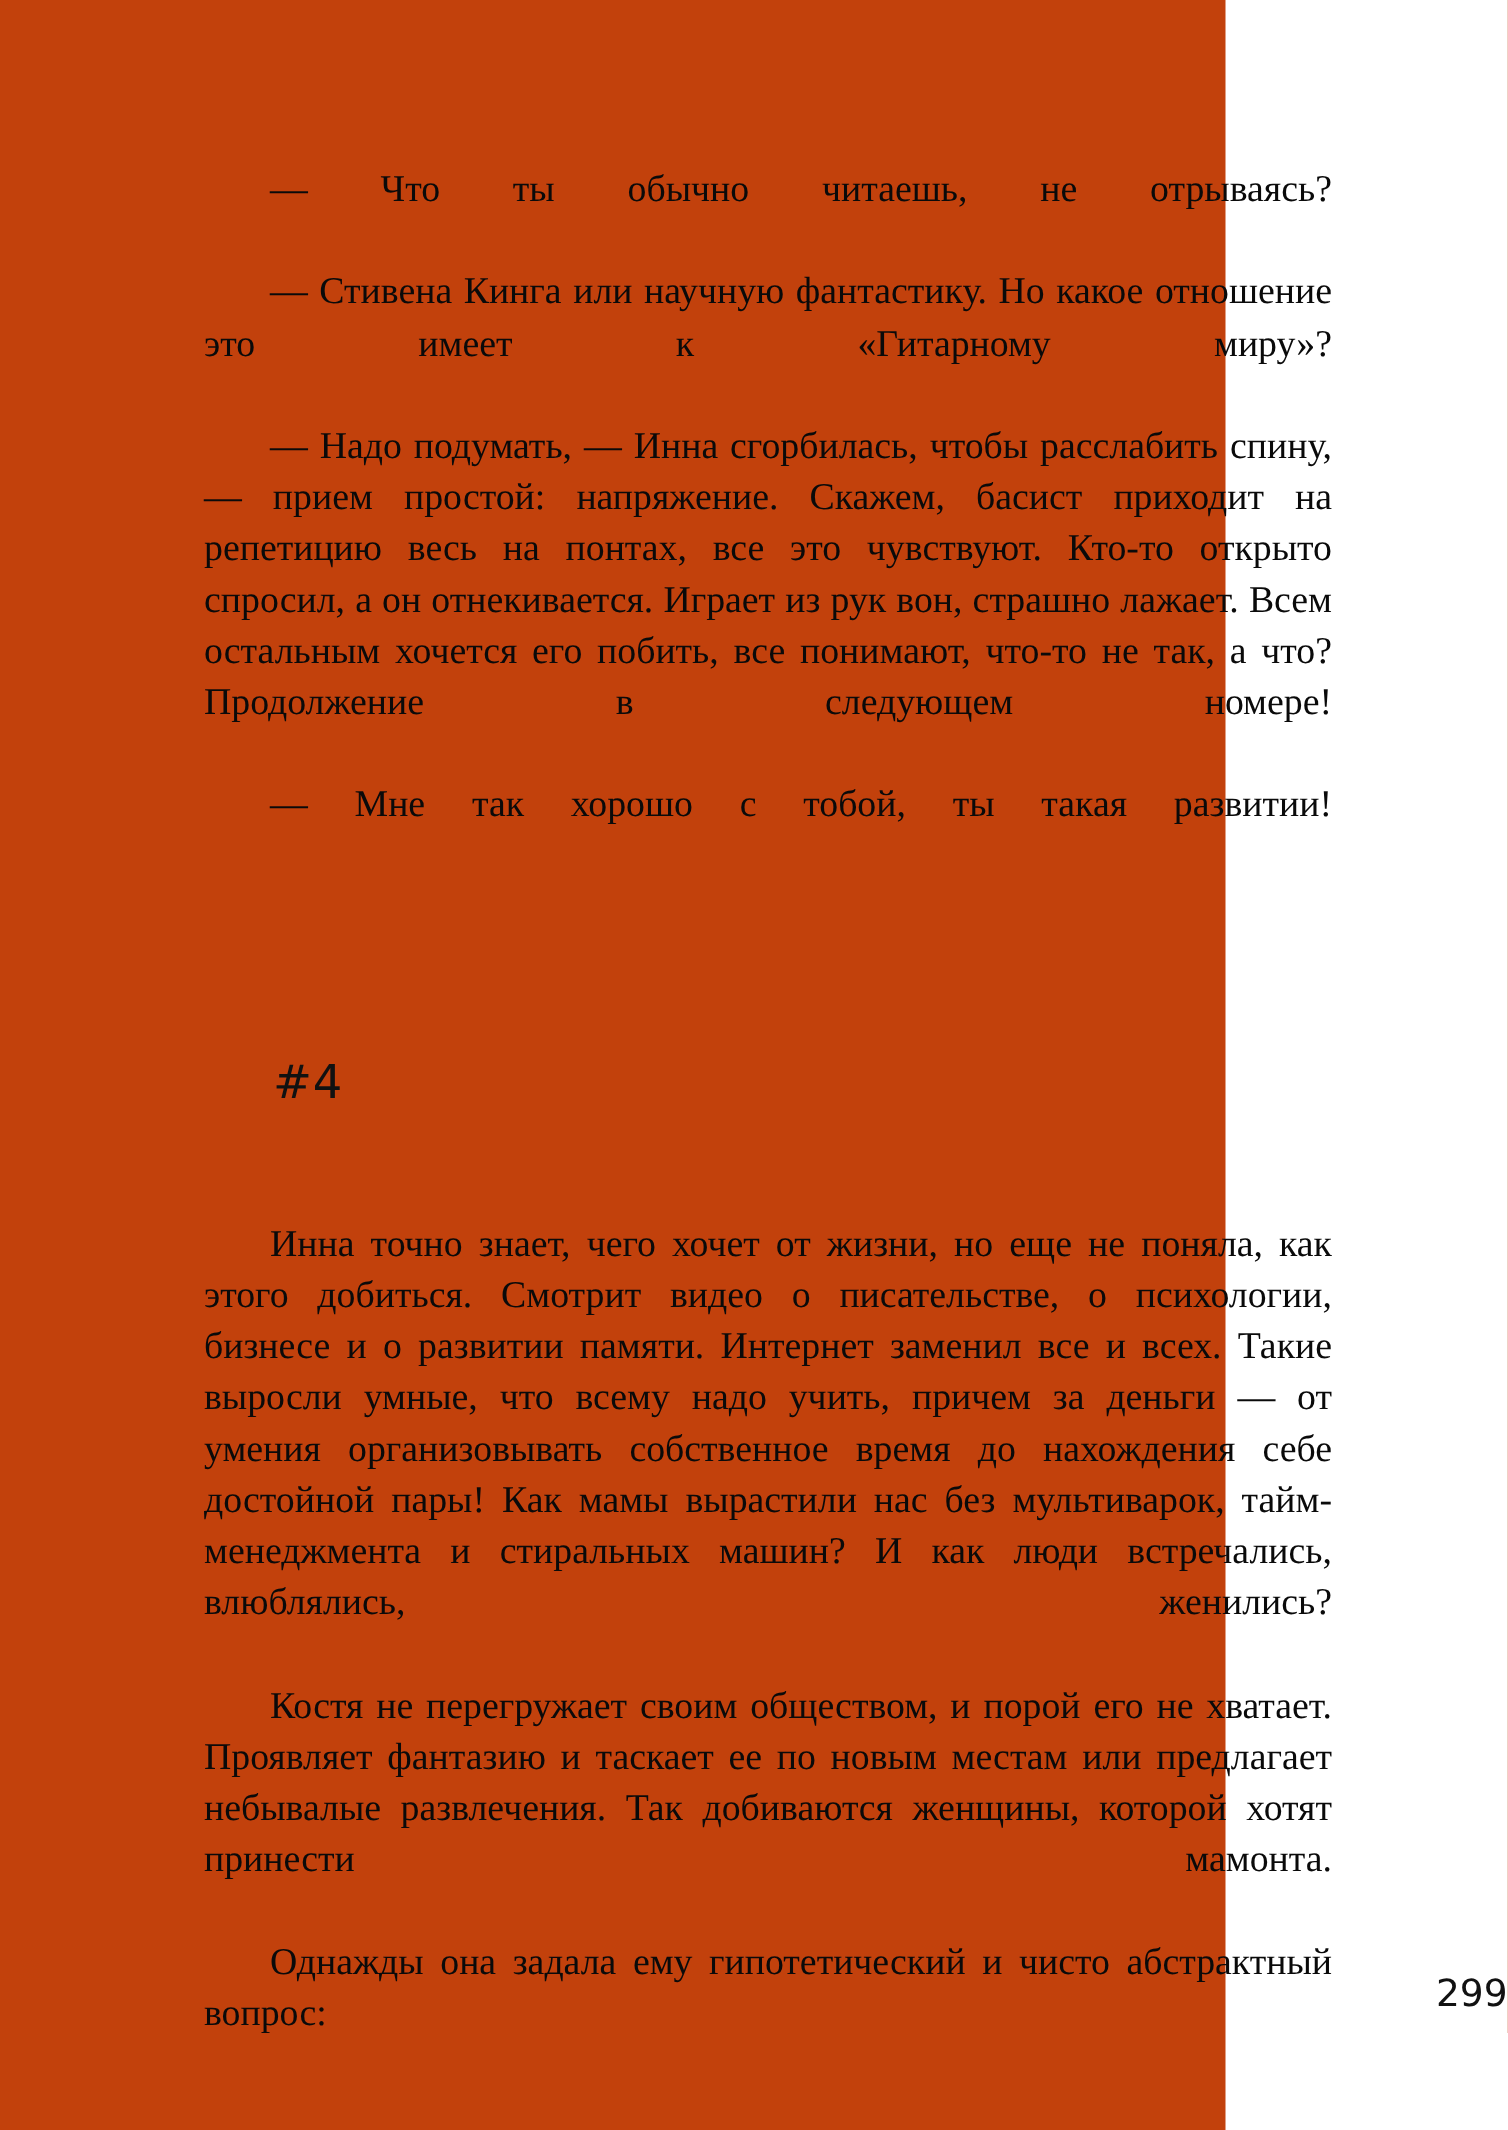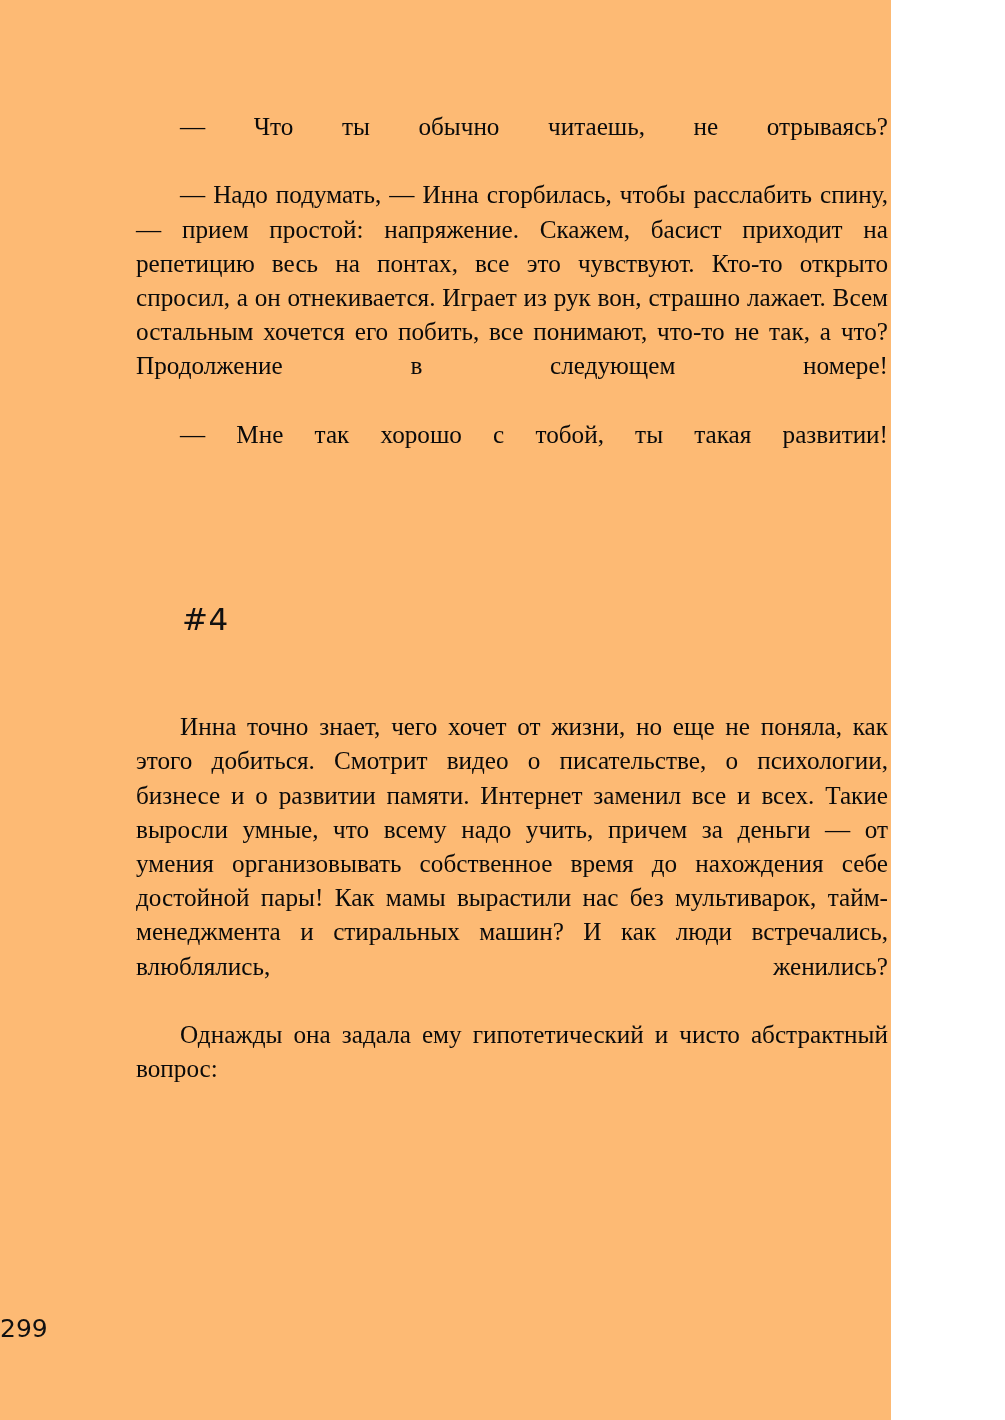--- a/index.html
+++ b/index.html
@@ -14,23 +14,23 @@
     overflow: hidden;
     font-family: "Liberation Serif", "DejaVu Serif", serif;
     color: #000000;
     -webkit-font-smoothing: antialiased;
   }
 
   .page {
     position: absolute;
     left: 0;
     top: 0;
-    width: 891px;
+    width: 817px;
     height: 1420px;
-    background: #fdba74;
+    background: #c2410c;
   }
 
   .text-block {
     position: absolute;
     left: 136px;
     top: 110px;
     width: 752px;
   }
 
   p.para {
@@ -66,44 +66,46 @@
   }
 
   .gap-before-head { height: 116px; }
   .gap-after-head  { height: 74px; }
 
   .page-number {
     position: absolute;
     left: 0;
     top: 1314px;
     width: 1005px;
-    text-align: left;
+    text-align: right;
     font-family: "DejaVu Sans", "Liberation Sans", sans-serif;
     font-size: 25px;
     line-height: 30px;
     color: #111111;
   }
 </style>
 </head>
 <body>
 
 <div class="page">
 
   <div class="text-block">
 
     <p class="para">— Что ты обычно читаешь, не отрываясь?</p>
+    <p class="para">— Стивена Кинга или научную фантастику. Но какое отношение это имеет к «Гитарному миру»?</p>
     <p class="para">— Надо подумать, — Инна сгорбилась, чтобы расслабить спину, — прием простой: напряжение. Скажем, басист приходит на репетицию весь на понтах, все это чувствуют. Кто-то открыто спросил, а он отнекивается. Играет из рук вон, страшно лажает. Всем остальным хочется его побить, все понимают, что-то не так, а что? Продолжение в следующем номере!</p>
     <p class="para">— Мне так хорошо с тобой, ты такая развитии!</p>
 
     <div class="gap-before-head"></div>
 
     <h2 class="section-head">#4</h2>
 
     <div class="gap-after-head"></div>
 
     <p class="para">Инна точно знает, чего хочет от жизни, но еще не поняла, как этого добиться. Смотрит видео о писательстве, о психологии, бизнесе и о развитии памяти. Интернет заменил все и всех. Такие выросли умные, что всему надо учить, причем за деньги — от умения организовывать собственное время до нахождения себе достойной пары! Как мамы вырастили нас без мультиварок, тайм-менеджмента и стиральных машин? И как люди встречались, влюблялись, женились?</p>
+    <p class="para">Костя не перегружает своим обществом, и порой его не хватает. Проявляет фантазию и таскает ее по новым местам или предлагает небывалые развлечения. Так добиваются женщины, которой хотят принести мамонта.</p>
     <p class="para">Однажды она задала ему гипотетический и чисто абстрактный вопрос:</p>
 
   </div>
 
   <div class="page-number">299</div>
 
 </div>
 
 </body></html>

